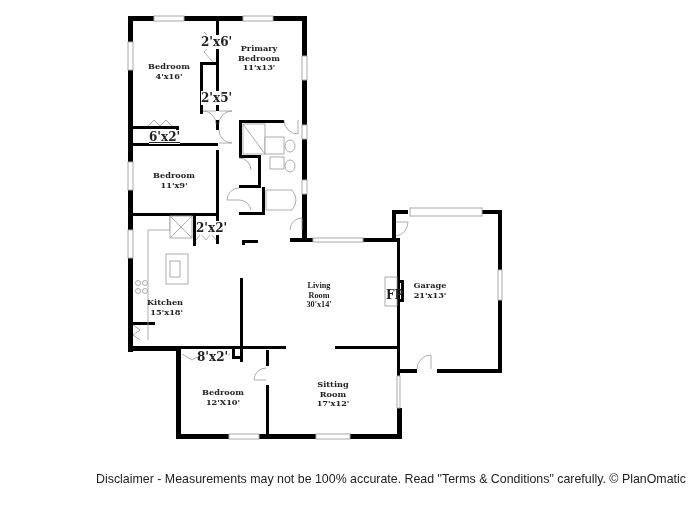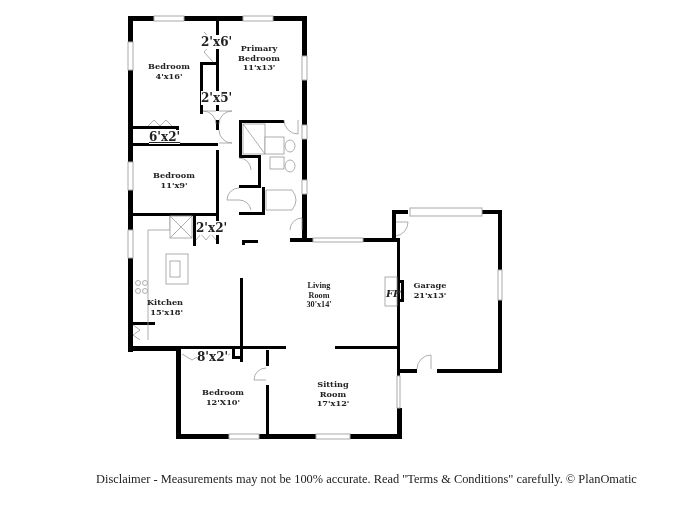--- a/index.html
+++ b/index.html
@@ -4,22 +4,22 @@
 <style>
   html, body { margin:0; padding:0; background:#ffffff; }
   body { width:700px; height:509px; position:relative; overflow:hidden; font-family:"DejaVu Serif", serif; }
   #plan { position:absolute; left:0; top:0; width:700px; height:509px; }
   .wall { fill:#000; }
   .win { fill:#fff; stroke:#aaa; stroke-width:1; }
   .fix { fill:#fff; stroke:#999; stroke-width:0.8; }
   .door { fill:none; stroke:#999; stroke-width:0.8; }
   .room-label { position:absolute; text-align:center; font-family:"DejaVu Serif", serif; font-weight:bold; font-size:8.2px; line-height:9.5px; color:#222; transform:translateX(-50%); white-space:nowrap; }
   .closet-label { position:absolute; font-family:"DejaVu Serif", serif; font-weight:bold; font-size:12px; color:#222; white-space:nowrap; background:#fff; }
-  .fp-label { position:absolute; font-family:"DejaVu Serif", serif; font-weight:bold; font-size:10px; color:#222;font-style:italic; }
-  #disclaimer { position:absolute; left:96px; top:472px; font-family:Liberation Serif, serif; font-size:12.4px; color:#222; white-space:nowrap; }
+  .fp-label { position:absolute; font-family:"DejaVu Serif", serif; font-weight:bold; font-size:12px; color:#222; }
+  #disclaimer { position:absolute; left:96px; top:472px; font-family:Liberation Sans, sans-serif; font-size:12.4px; color:#222; white-space:nowrap; }
 </style>
 </head>
 <body>
 
 <svg id="plan" viewBox="0 0 700 509" xmlns="http://www.w3.org/2000/svg">
 
   <g>
 
     <rect class="wall" x="128" y="16" width="178" height="5"></rect>
 

